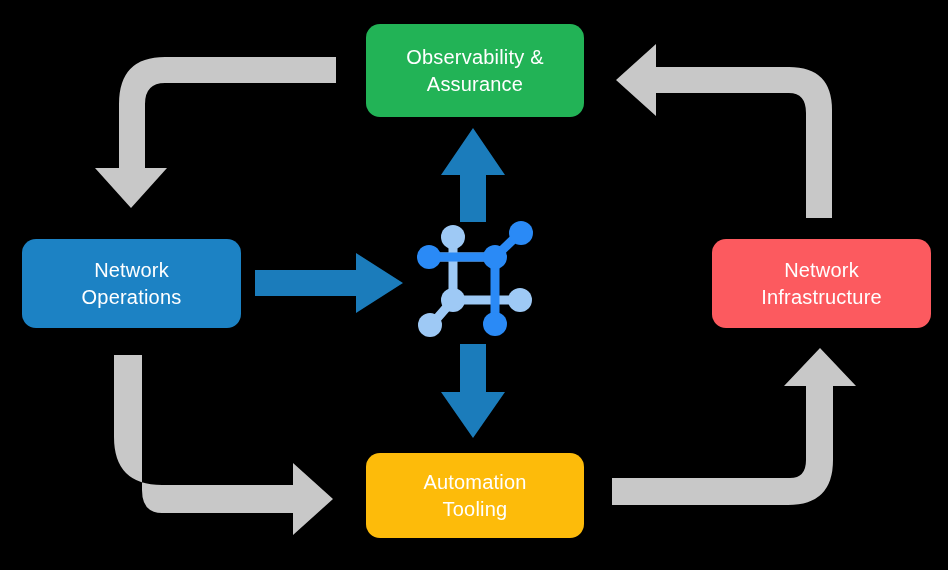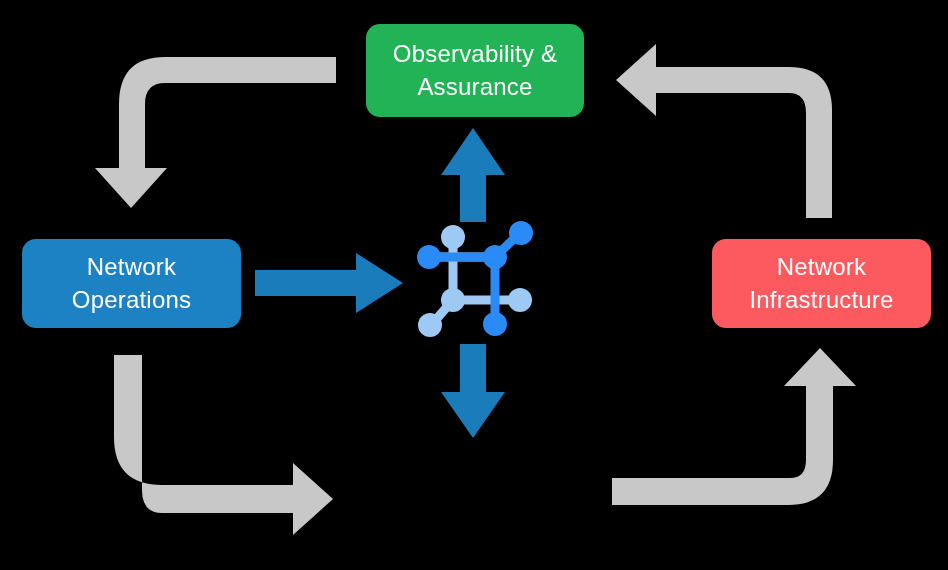--- a/index.html
+++ b/index.html
@@ -19,21 +19,21 @@
     overflow: hidden;
   }
   .node-box {
     position: absolute;
     display: flex;
     align-items: center;
     justify-content: center;
     text-align: center;
     border-radius: 14px;
     color: #ffffff;
-    font-size: 24px;
+    font-size: 20px;
     line-height: 1.35;
     font-weight: 400;
     letter-spacing: 0.2px;
     box-sizing: border-box;
     padding: 4px 10px;
     white-space: pre-line;
   }
   #box-observability {
     left: 366px; top: 24px; width: 218px; height: 93px;
   }
@@ -119,14 +119,16 @@
 
   <div class="node-box" id="box-observability" style="background-color: rgb(34, 179, 86);">Observability &amp;
 Assurance</div>
 
   <div class="node-box" id="box-netops" style="background-color: rgb(28, 130, 196);">Network
 Operations</div>
 
   <div class="node-box" id="box-netinfra" style="background-color: rgb(252, 90, 95);">Network
 Infrastructure</div>
 
+  <div class="node-box" id="box-automation" style="background-color: rgb(253, 187, 10);">Automation
+Tooling</div>
 
 </div>
 
 </body></html>

